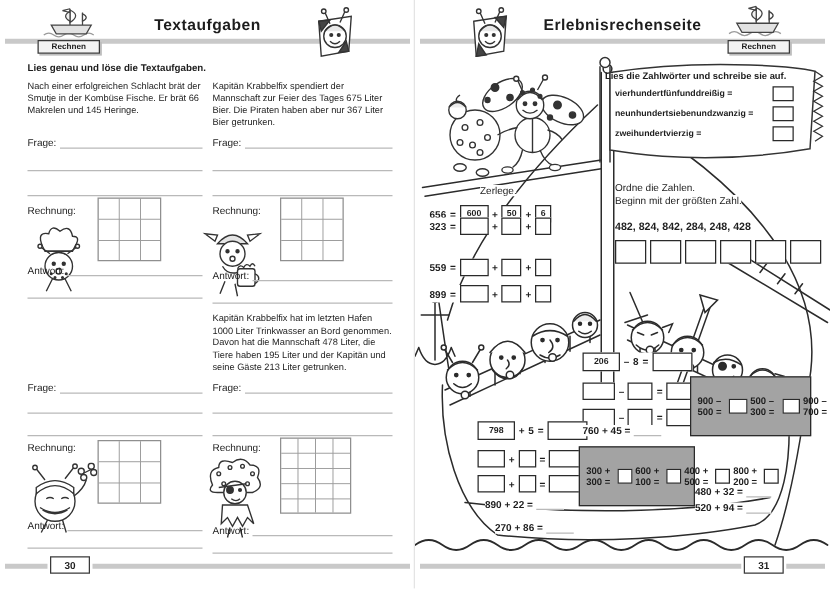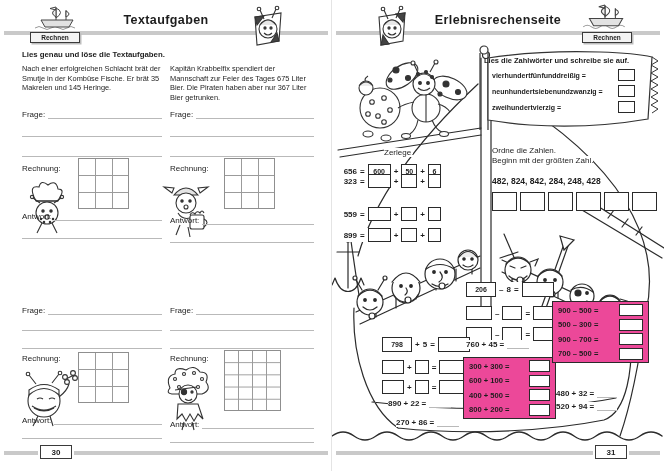--- a/index.html
+++ b/index.html
@@ -29,22 +29,22 @@
           background-size:17px 17px; background-position:-1px -1px; }
   .grid45{ width:57px; height:61px; border:1px solid #8f8f8f;
           background-image:linear-gradient(#9b9b9b 1px, transparent 1px),
                            linear-gradient(90deg,#9b9b9b 1px, transparent 1px);
           background-size:14px 12.2px; background-position:-1px -1px; }
   .eq   { display:flex; align-items:center; gap:3px; font-size:8px; font-weight:bold; }
   .ebox { display:inline-flex; align-items:center; justify-content:center;
           border:1px solid #2a2a2a; background:#fff; height:14px;
           font-size:7px; font-weight:bold; }
   .bgw  { background:#fff; }
-  .gbox { border:1.2px solid #2a2a2a; background:#ec4899; padding:2px 5px;
-          display:flex; flex-direction:column; gap:2.5px; }
+  .gbox { border:1.2px solid #2a2a2a; background:#a3a3a3; padding:14px 5px;
+          display:flex; gap:2.5px; }
   .gbox .eq { justify-content:space-between; font-size:7.6px; }
   .pnum { position:absolute; top:445px; width:32px; height:14px; border:1px solid #3a3a3a;
           background:#fff; box-shadow:0 0 0 2px #fff; display:flex; align-items:center;
           justify-content:center; font-size:8px; font-weight:bold; }
   .flagtxt { position:absolute; font-weight:bold; }
   svg   { display:block; }
 </style>
 </head>
 <body>
 
@@ -74,21 +74,21 @@
         <circle cx="27" cy="3" r="1.8" fill="#fff"></circle>
       <circle cx="18" cy="24" r="9" fill="#fff"></circle>
       <path d="M10,20 Q18,10 26,20" fill="#e8e8e8"></path>
       <circle cx="15" cy="23" r="1.1" fill="#333"></circle>
         <circle cx="21" cy="23" r="1.1" fill="#333"></circle>
       <path d="M14,28 q4,4 8,0"></path>
     </svg>
 
     <div class="abs intro" style="left:22px;top:50px">Lies genau und löse die Textaufgaben.</div>
 
-    <div class="abs body" style="left:22px;top:64px;width:140px">Nach einer erfolgreichen Schlacht brät der Smutje in der Kombüse Fische. Er brät 35 Makrelen und 145 Heringe.</div>
+    <div class="abs body" style="left:22px;top:64px;width:140px">Nach einer erfolgreichen Schlacht brät der Smutje in der Kombüse Fische. Er brät 66 Makrelen und 145 Heringe.</div>
     <div class="abs body" style="left:170px;top:64px;width:144px">Kapitän Krabbelfix spendiert der Mannschaft zur Feier des Tages 675 Liter Bier. Die Piraten haben aber nur 367 Liter Bier getrunken.</div>
 
     <div class="abs fr" style="left:22px;top:110px;width:140px">
       <span class="lbl">Frage:</span>
       <div class="wl"></div>
     </div>
     <div class="abs wl" style="left:22px;top:136px;width:140px"></div>
     <div class="abs wl" style="left:22px;top:156px;width:140px"></div>
     <div class="abs fr" style="left:170px;top:110px;width:144px">
       <span class="lbl">Frage:</span>
@@ -137,20 +137,21 @@
       <span class="lbl">Antwort:</span>
       <div class="wl"></div>
     </div>
     <div class="abs wl" style="left:22px;top:238px;width:140px"></div>
     <div class="abs fr" style="left:170px;top:216px;width:144px">
       <span class="lbl">Antwort:</span>
       <div class="wl"></div>
     </div>
     <div class="abs wl" style="left:170px;top:242px;width:144px"></div>
 
+    <div class="abs body" style="left:170px;top:250px;width:146px">Kapitän Krabbelfix hat im letzten Hafen 1000 Liter Trinkwasser an Bord genommen. Davon hat die Mannschaft 478 Liter, die Tiere haben 195 Liter und der Kapitän und seine Gäste 213 Liter getrunken.</div>
 
     <div class="abs fr" style="left:22px;top:306px;width:140px">
       <span class="lbl">Frage:</span>
       <div class="wl"></div>
     </div>
     <div class="abs wl" style="left:22px;top:330px;width:140px"></div>
     <div class="abs wl" style="left:22px;top:348px;width:140px"></div>
     <div class="abs fr" style="left:170px;top:306px;width:144px">
       <span class="lbl">Frage:</span>
       <div class="wl"></div>

